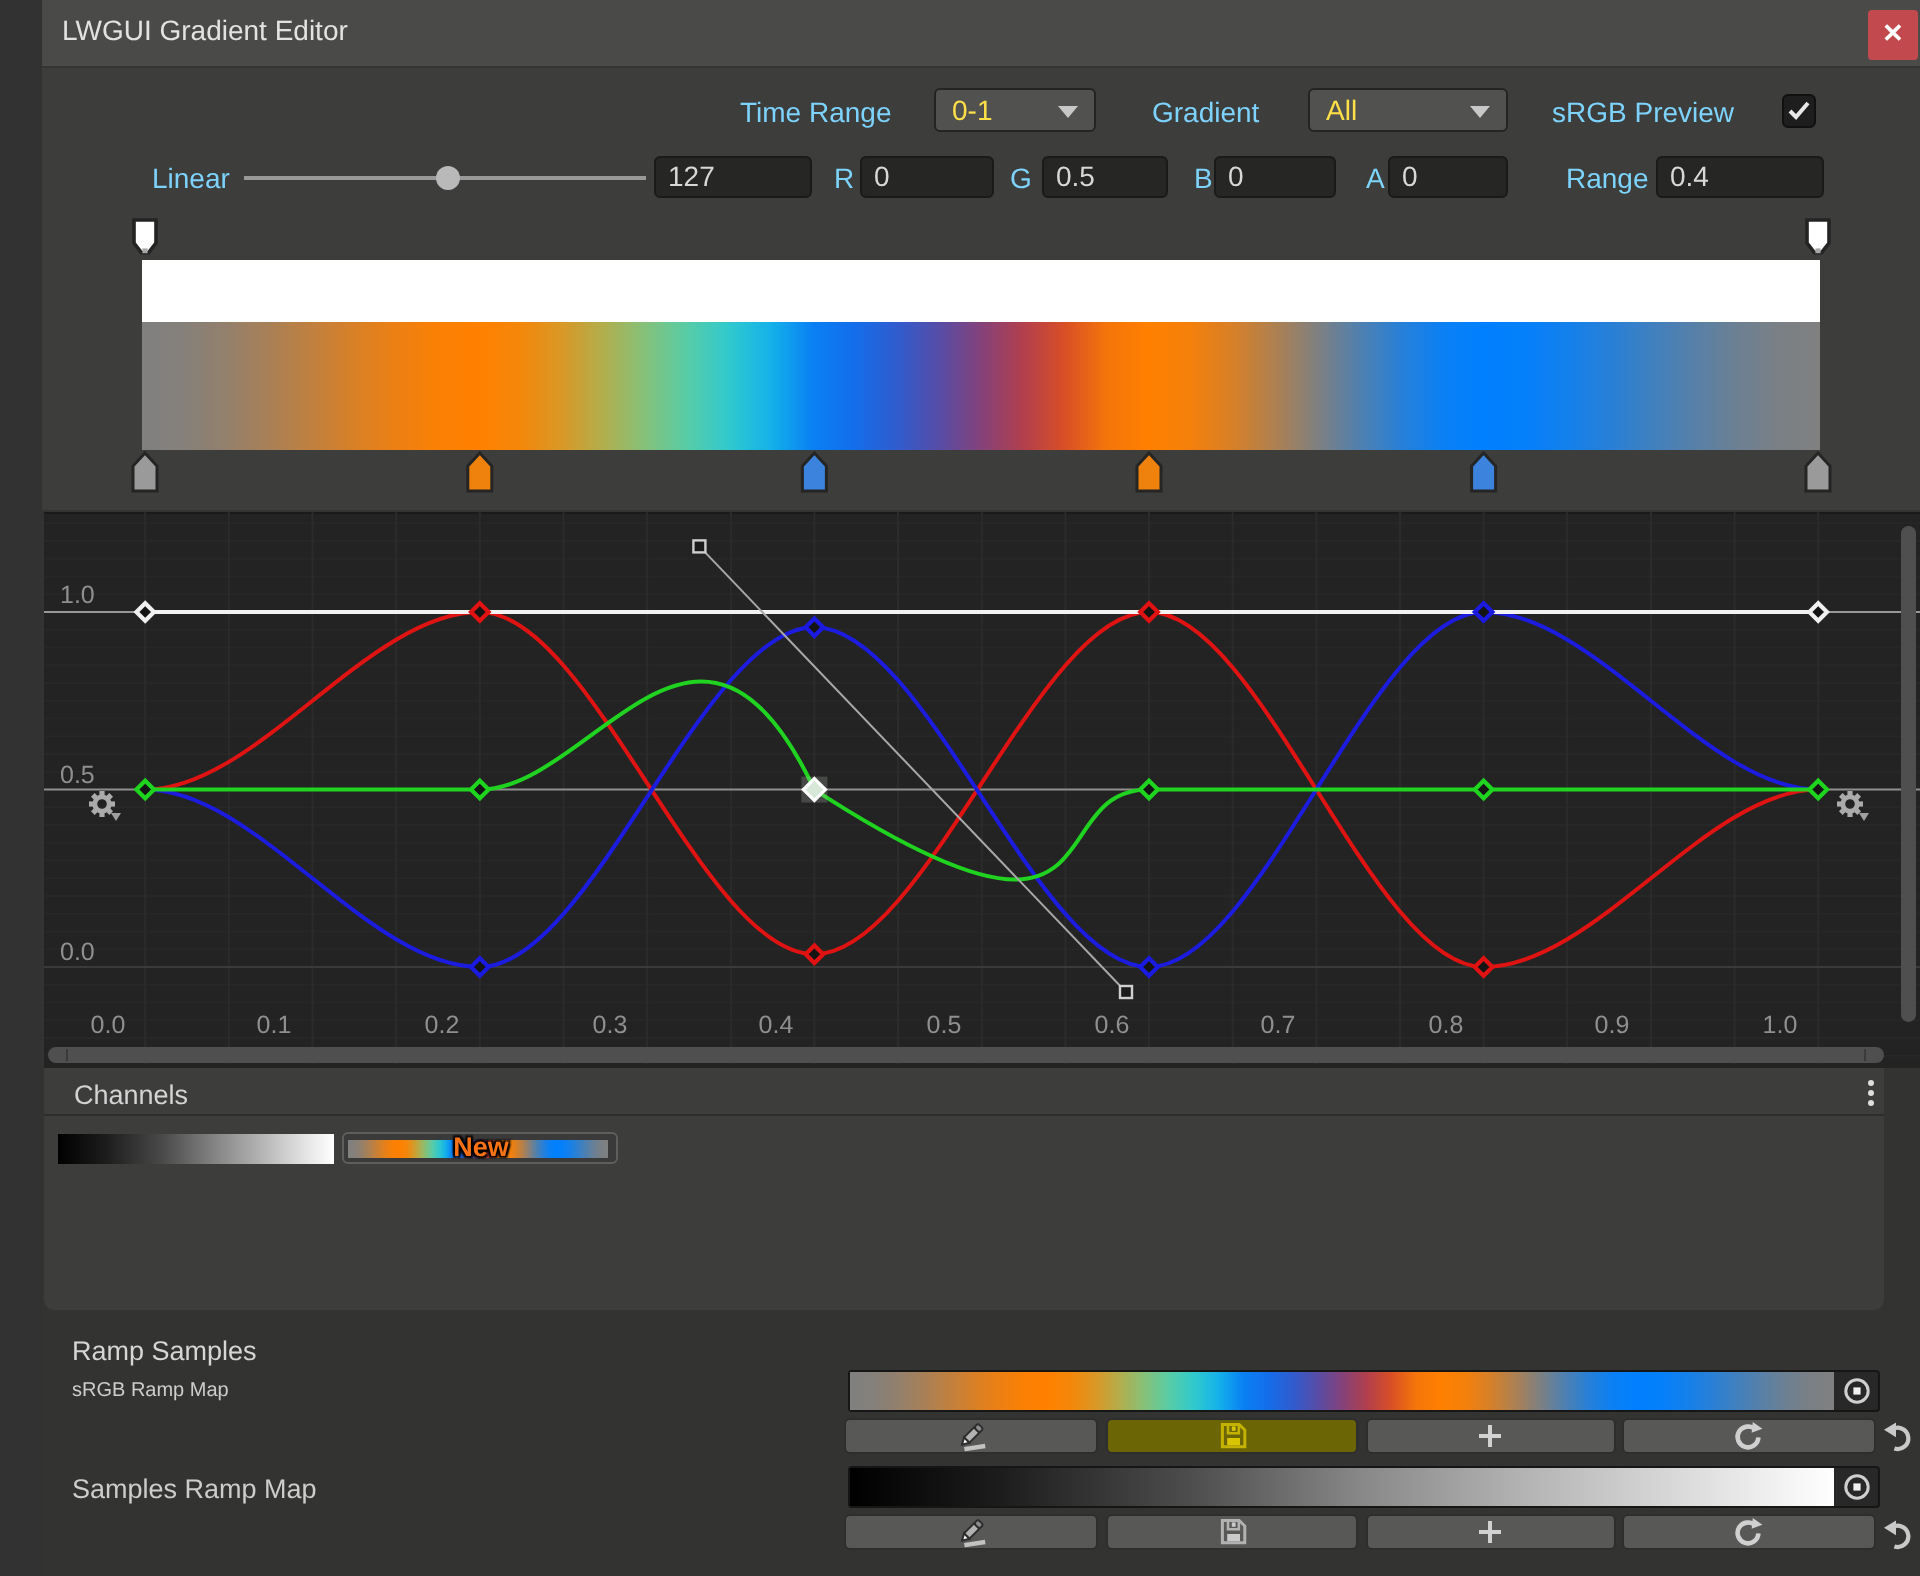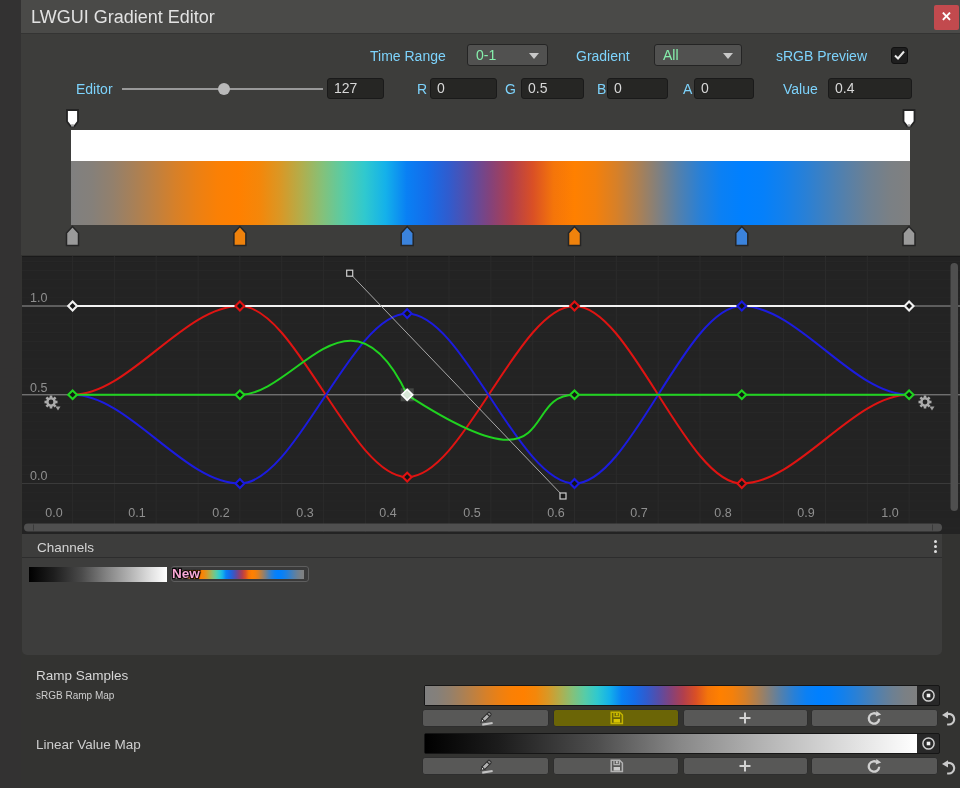--- a/index.html
+++ b/index.html
@@ -1,54 +1,54 @@
 <!DOCTYPE html>
 <html><head><meta charset="utf-8"><style>
 *{margin:0;padding:0;box-sizing:border-box}
 body{width:960px;height:788px;background:#333331;font-family:"Liberation Sans",sans-serif;overflow:hidden;position:relative}
 .abs{position:absolute}
 .lbl{position:absolute;font-size:14px;color:#7dd3fc;white-space:nowrap}
 .fld{position:absolute;height:21px;background:#262624;border:1px solid #1a1a1a;border-radius:3px;color:#d8d8d8;font-size:14px;line-height:19px;padding-left:6px}
-.dd{position:absolute;height:22px;background:#515150;border:1px solid #242424;border-radius:3px;color:#86efac;font-size:14px;line-height:20px;padding-left:8px}
+.dd{position:absolute;height:22px;background:#515150;border:1px solid #242424;border-radius:3px;color:#fde047;font-size:14px;line-height:20px;padding-left:8px}
 .dd:after{content:"";position:absolute;right:8px;top:8px;border-left:5px solid transparent;border-right:5px solid transparent;border-top:6px solid #c8c8c8}
 .btn{position:absolute;height:18px;background:#585857;border-radius:3px;border:1px solid #2e2e2e}
 </style></head><body>
 
 <div class="abs" style="left:0;top:0;width:21px;height:788px;background:#333232"></div>
 
 <div class="abs" style="left:21px;top:0;width:939px;height:33px;background:#4a4a48"></div>
-<div class="abs" style="left:31px;top:7px;font-size:18px;color:#e2e2e2">LWGUI Gradient Editor</div>
+<div class="abs" style="left:31px;top:7px;font-size:14px;color:#e2e2e2">LWGUI Gradient Editor</div>
 <div class="abs" style="left:934px;top:5px;width:25px;height:25px;background:#c24a4e;border-radius:2px;color:#fff;font-size:13px;font-weight:bold;text-align:center;line-height:24px">✕</div>
 
 <div class="abs" style="left:21px;top:33px;width:939px;height:222px;background:#3d3d3b;border-top:1px solid #343433"></div>
 
 <div class="lbl" style="left:370px;top:48px">Time Range</div>
 <div class="dd" style="left:467px;top:44px;width:81px">0-1</div>
 <div class="lbl" style="left:576px;top:48px">Gradient</div>
-<div class="dd" style="left:654px;top:44px;width:88px">All</div>
+<div class="dd" style="left:654px;top:44px;width:100px">All</div>
 <div class="lbl" style="left:776px;top:48px">sRGB Preview</div>
 <div class="abs" style="left:891px;top:47px;width:17px;height:17px;background:#1e1e1e;border:1px solid #111;border-radius:3px">
 <svg width="15" height="15" style="position:absolute;left:0;top:0">
       <path d="M 3 7.5 L 6 10.5 L 12 3.5" stroke="#e8e8e8" stroke-width="2" fill="none"></path>
     </svg>
   </div>
 
-<div class="lbl" style="left:76px;top:81px">Editor</div>
+<div class="lbl" style="left:76px;top:81px">Linear</div>
 <div class="abs" style="left:122px;top:88px;width:201px;height:2px;background:#999"></div>
 <div class="abs" style="left:218px;top:83px;width:12px;height:12px;background:#b9b9b9;border-radius:50%"></div>
-<div class="fld" style="left:327px;top:78px;width:57px">127</div>
+<div class="fld" style="left:327px;top:78px;width:79px">127</div>
 <div class="lbl" style="left:417px;top:81px">R</div>
 <div class="fld" style="left:430px;top:78px;width:67px">0</div>
 <div class="lbl" style="left:505px;top:81px">G</div>
 <div class="fld" style="left:521px;top:78px;width:63px">0.5</div>
 <div class="lbl" style="left:597px;top:81px">B</div>
 <div class="fld" style="left:607px;top:78px;width:61px">0</div>
 <div class="lbl" style="left:683px;top:81px">A</div>
 <div class="fld" style="left:694px;top:78px;width:60px">0</div>
-<div class="lbl" style="left:783px;top:81px">Value</div>
+<div class="lbl" style="left:783px;top:81px">Range</div>
 <div class="fld" style="left:828px;top:78px;width:84px">0.4</div>
 
 <svg class="abs" style="left:0;top:0" width="960" height="256">
 <path d="M 67 110 L 78 110 L 78 121.5 L 74.3 126.3 L 70.7 126.3 L 67 121.5 Z" fill="#fff" stroke="#242424" stroke-width="1.8"></path>
     <rect x="71.2" y="124.2" width="2.6" height="2.4" fill="#a8a8a8"></rect>
 <path d="M 903.5 110 L 914.5 110 L 914.5 121.5 L 910.8 126.3 L 907.2 126.3 L 903.5 121.5 Z" fill="#fff" stroke="#242424" stroke-width="1.8"></path>
     <rect x="907.7" y="124.2" width="2.6" height="2.4" fill="#a8a8a8"></rect>
 <path d="M 66.5 245.5 L 66.5 233 L 72.5 226.5 L 78.5 233 L 78.5 245.5 Z" fill="#9a9a9a" stroke="#252525" stroke-width="1.5"></path>
     <path d="M 233.9 245.5 L 233.9 233 L 239.9 226.5 L 245.9 233 L 245.9 245.5 Z" fill="#ef820c" stroke="#252525" stroke-width="1.5"></path>
     <path d="M 401.2 245.5 L 401.2 233 L 407.2 226.5 L 413.2 233 L 413.2 245.5 Z" fill="#3b83dc" stroke="#252525" stroke-width="1.5"></path>
@@ -191,21 +191,21 @@
 <div class="abs" style="left:37px;top:540px;font-size:13.5px;color:#d4d4d4">Channels</div>
 <div class="abs" style="left:934px;top:540px;width:3px;height:14px">
 <div style="width:3px;height:3px;border-radius:50%;background:#dedede;margin-bottom:2px"></div>
 <div style="width:3px;height:3px;border-radius:50%;background:#dedede;margin-bottom:2px"></div>
 <div style="width:3px;height:3px;border-radius:50%;background:#dedede"></div>
   </div>
 <div class="abs" style="left:29px;top:567px;width:138px;height:15px;background:linear-gradient(to right,#000 0%,#1e1e1e 18%,#4a4a4a 38%,#828282 56%,#b2b2b2 73%,#e2e2e2 89%,#fff 100%)"></div>
 <div class="abs" style="left:171px;top:566px;width:138px;height:16px;border:1.5px solid #5e5e5e;border-radius:3px;background:#3a3a3a">
     <div style="position:absolute;left:2px;top:3px;width:130px;height:8.5px;background:linear-gradient(to right,#808080 0.0%,#85807a 2.5%,#93806c 5.0%,#a88057 7.5%,#bf8040 10.0%,#d78028 12.5%,#eb8014 15.0%,#fa8005 17.5%,#ff8000 20.0%,#f4870a 22.5%,#d99826 25.0%,#b1ae4d 27.5%,#84c17a 30.0%,#57cca7 32.5%,#30c9ce 35.0%,#14b1ea 37.5%,#0980f4 40.0%,#146dea 42.5%,#305cce 45.0%,#574da7 47.5%,#84427a 50.0%,#b13f4d 52.5%,#d94f26 55.0%,#f4750a 57.5%,#ff8000 60.0%,#f4800b 62.5%,#d78028 65.0%,#ae8051 67.5%,#80807f 70.0%,#5180ae 72.5%,#2880d7 75.0%,#0b80f4 77.5%,#0080ff 80.0%,#0580fa 82.5%,#1480eb 85.0%,#2880d7 87.5%,#4080bf 90.0%,#5780a8 92.5%,#6c8093 95.0%,#7a8085 97.5%,#808080 100.0%)"></div>
   </div>
-<div class="abs" style="left:172px;top:566px;width:137px;height:16px;font-size:13.5px;font-weight:bold;color:#f9a8d4;line-height:16px;text-shadow:-1px -1px 1px #000,1px -1px 1px #000,-1px 1px 1px #000,1px 1px 1px #000">New</div>
+<div class="abs" style="left:172px;top:566px;width:137px;height:16px;font-size:13.5px;font-weight:bold;color:#f97316;text-align:center;line-height:16px;text-shadow:-1px -1px 1px #000,1px -1px 1px #000,-1px 1px 1px #000,1px 1px 1px #000">New</div>
 
 <div class="abs" style="left:36px;top:668px;font-size:13.5px;font-weight:normal;color:#d6d6d6">Ramp Samples</div>
 <div class="abs" style="left:36px;top:690px;font-size:10px;color:#cdcdcd">sRGB Ramp Map</div>
 <div class="abs" style="left:424px;top:685px;width:516px;height:21px;border:1px solid #161616;border-radius:2px;background:#282828">
     <div style="position:absolute;left:0;top:0;width:492px;height:19px;background:linear-gradient(to right,#808080 0.0%,#85807a 2.5%,#93806c 5.0%,#a88057 7.5%,#bf8040 10.0%,#d78028 12.5%,#eb8014 15.0%,#fa8005 17.5%,#ff8000 20.0%,#f4870a 22.5%,#d99826 25.0%,#b1ae4d 27.5%,#84c17a 30.0%,#57cca7 32.5%,#30c9ce 35.0%,#14b1ea 37.5%,#0980f4 40.0%,#146dea 42.5%,#305cce 45.0%,#574da7 47.5%,#84427a 50.0%,#b13f4d 52.5%,#d94f26 55.0%,#f4750a 57.5%,#ff8000 60.0%,#f4800b 62.5%,#d78028 65.0%,#ae8051 67.5%,#80807f 70.0%,#5180ae 72.5%,#2880d7 75.0%,#0b80f4 77.5%,#0080ff 80.0%,#0580fa 82.5%,#1480eb 85.0%,#2880d7 87.5%,#4080bf 90.0%,#5780a8 92.5%,#6c8093 95.0%,#7a8085 97.5%,#808080 100.0%)"></div>
   </div>
 <svg class="abs" style="left:917px;top:685px" width="23" height="21">
     <circle cx="11.5" cy="10.5" r="5.6" fill="none" stroke="#cfcfcf" stroke-width="1.5"></circle>
     <rect x="9.7" y="8.7" width="3.6" height="3.6" fill="#f2f2f2"></rect>
   </svg>
@@ -232,21 +232,21 @@
   </svg>
 <div class="btn" style="left:811px;top:709px;width:127px"></div>
 <svg class="abs" style="left:866px;top:710px" width="16" height="16">
 <path d="M 11.7 4.8 A 5.2 5.2 0 1 0 13.2 8.7" fill="none" stroke="#d0d0d0" stroke-width="2.3"></path>
 <path d="M 10.4 1.0 L 15.2 4.4 L 9.8 6.4 Z" fill="#d0d0d0"></path>
   </svg>
 <svg class="abs" style="left:941px;top:709px" width="17" height="18">
 <path d="M 4.6 6.0 A 5.3 5.3 0 1 1 6.2 15.2" fill="none" stroke="#c9c9c9" stroke-width="2.1"></path>
 <path d="M 7.0 2.2 L 7.0 9.6 L 1.0 5.9 Z" fill="#c9c9c9"></path>
   </svg>
-<div class="abs" style="left:36px;top:737px;font-size:13.5px;color:#cdcdcd">Linear Value Map</div>
+<div class="abs" style="left:36px;top:737px;font-size:13.5px;color:#cdcdcd">Samples Ramp Map</div>
 <div class="abs" style="left:424px;top:733px;width:516px;height:21px;border:1px solid #161616;border-radius:2px;background:#282828">
     <div style="position:absolute;left:0;top:0;width:492px;height:19px;background:linear-gradient(to right,#000 0%,#1c1c1c 15%,#4e4e4e 35%,#888 52%,#b2b2b2 68%,#d9d9d9 84%,#fff 100%)"></div>
   </div>
 <svg class="abs" style="left:917px;top:733px" width="23" height="21">
     <circle cx="11.5" cy="10.5" r="5.6" fill="none" stroke="#cfcfcf" stroke-width="1.5"></circle>
     <rect x="9.7" y="8.7" width="3.6" height="3.6" fill="#f2f2f2"></rect>
   </svg>
 <div class="btn" style="left:422px;top:757px;width:127px"></div>
 <svg class="abs" style="left:478px;top:758px" width="17" height="17">
 <line x1="4.2" y1="14.6" x2="14.6" y2="13.0" stroke="#c2c2c2" stroke-width="2.2"></line>

